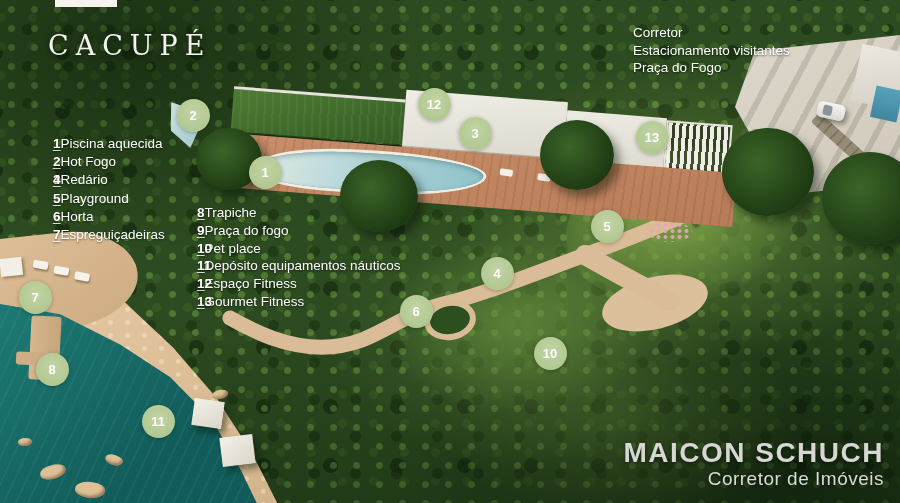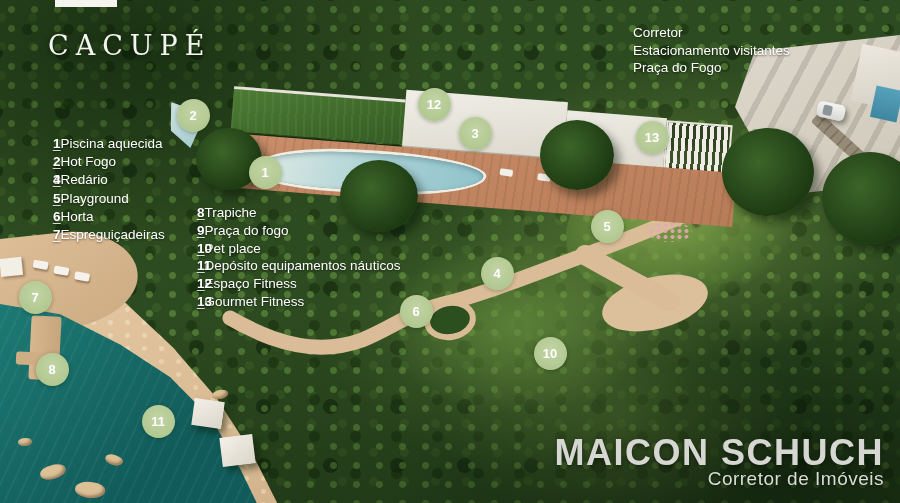--- a/index.html
+++ b/index.html
@@ -121,21 +121,21 @@
   .legend-left{left:53px;top:135px;}
   .legend-mid{left:197px;top:204px;line-height:17.8px;}
   .top-labels{left:633px;top:24px;list-style:none;margin:0;padding:0;color:#fff;
     font-size:13.5px;line-height:17.6px;font-weight:400;text-shadow:0 1px 2px rgba(0,0,0,.55);white-space:nowrap;}
   .top-labels li{position:static;}
   .marker{width:33px;height:33px;margin:-16.5px 0 0 -16.5px;border-radius:50%;
     background:radial-gradient(circle at 50% 40%, #c2d4a4, #abc38a);
     display:flex;align-items:center;justify-content:center;color:#fff;font-weight:700;
     font-size:13px;box-shadow:0 1px 4px rgba(0,25,0,.3);z-index:30;}
   .branding{right:16px;top:437px;text-align:right;z-index:25;}
-  .branding .name{position:static;display:block;color:#d6d7d2;font-size:36px;font-weight:700;
+  .branding .name{position:static;display:block;color:#d6d7d2;font-size:28px;font-weight:700;
     letter-spacing:1.5px;line-height:32px;text-shadow:0 2px 4px rgba(0,12,0,.5);}
   .branding .subtitle{position:static;display:block;color:#d9dbd5;font-size:19px;font-weight:400;
     letter-spacing:.5px;margin-top:-1px;text-shadow:0 1px 3px rgba(0,12,0,.5);}
   .z2{z-index:2}.z3{z-index:3}.z4{z-index:4}.z5{z-index:5}.z6{z-index:6}
   .z7{z-index:7}.z8{z-index:8}.z9{z-index:9}.z20{z-index:20}.z25{z-index:25}
 </style>
 </head>
 <body>
 
 <div class="scene">

